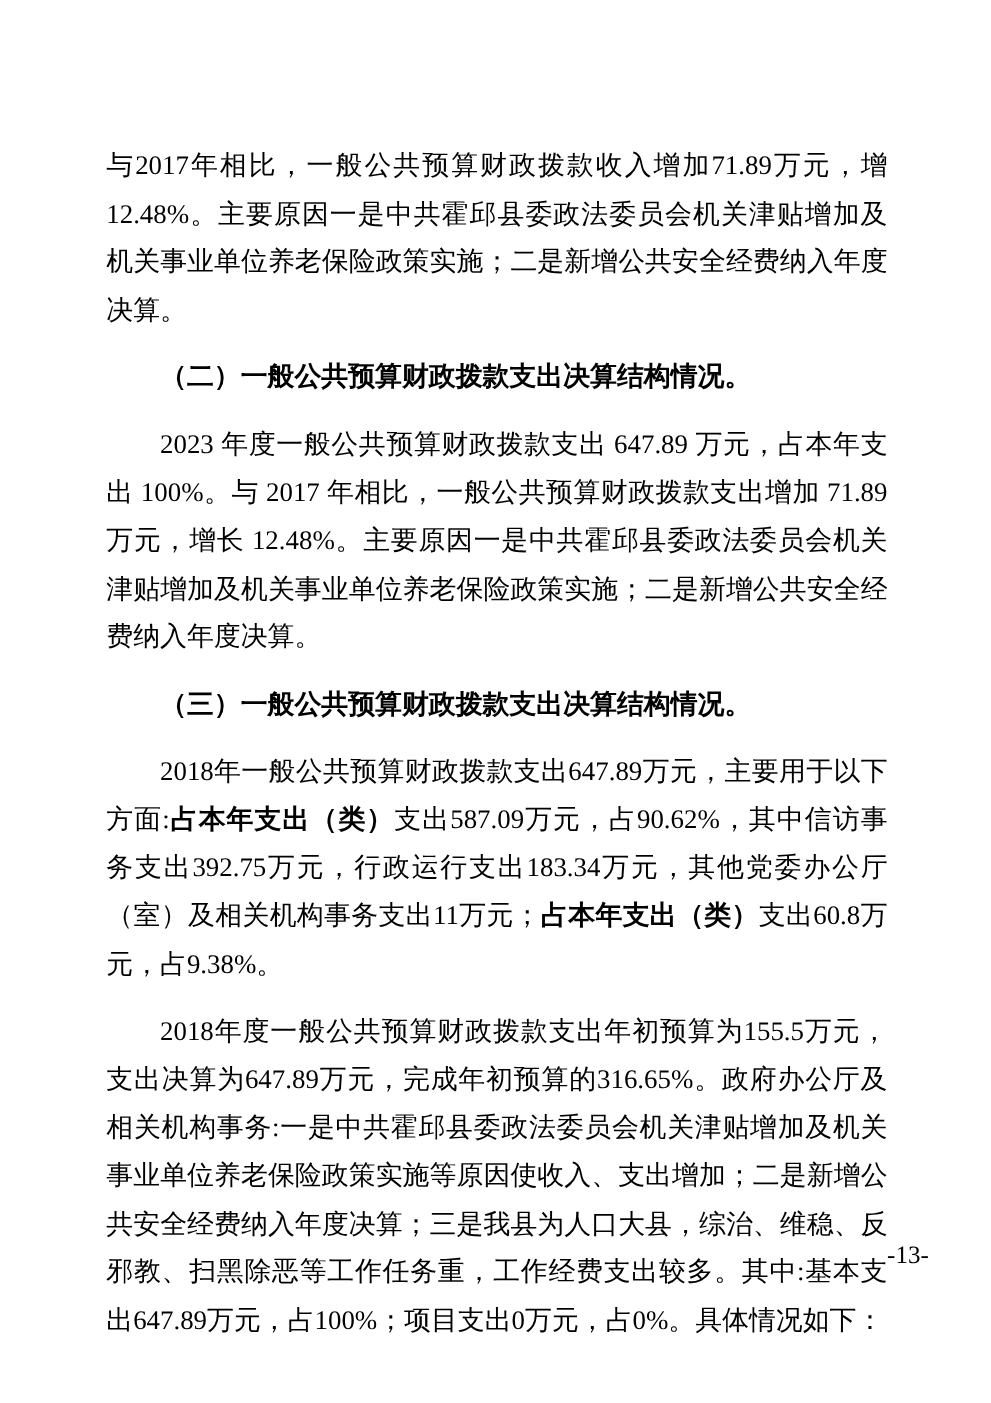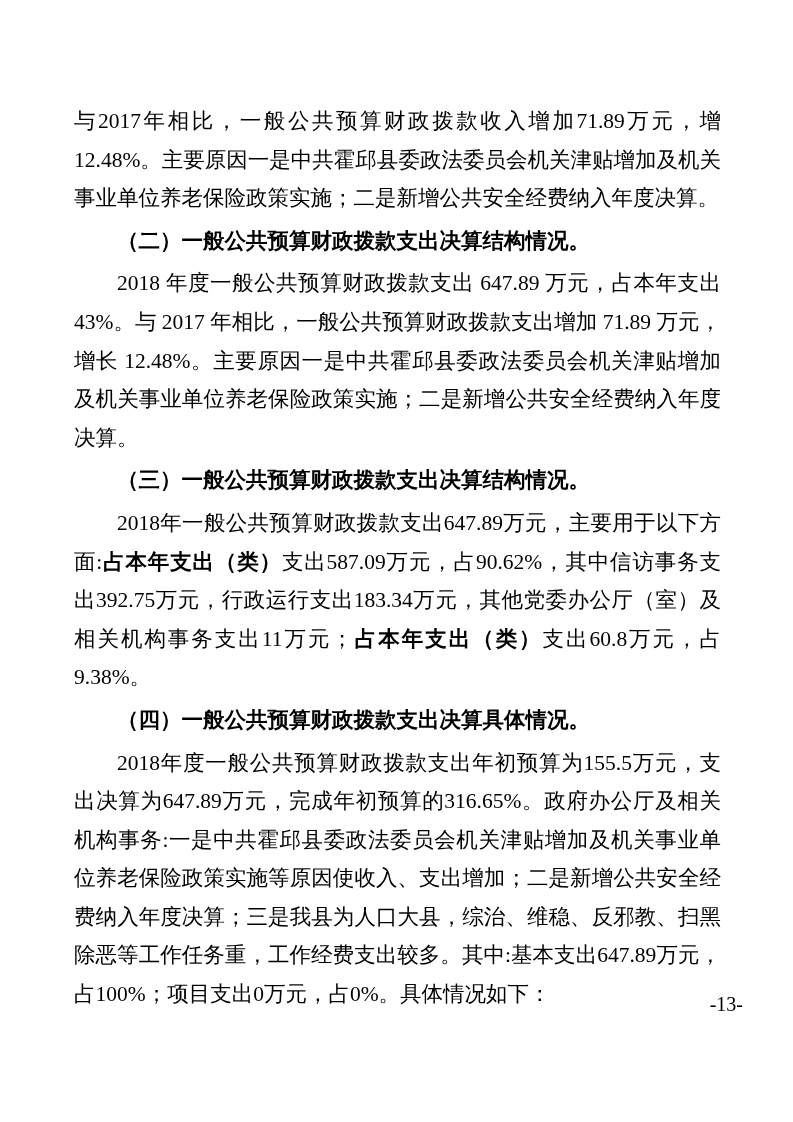--- a/index.html
+++ b/index.html
@@ -16,21 +16,21 @@
   .doc-body {
     position: absolute;
     left: 70px;
     top: 98px;
     width: 655px;
     font-size: 21.5px;
     line-height: 38.6px;
     text-align: justify;
   }
   .para {
-    margin: 4px;
+    margin: 15px;
     text-indent: 2em;
   }
   .para.no-indent { text-indent: 0; }
   .para.heading { font-weight: bold; }
   .bold { font-weight: bold; }
   .normal { font-weight: normal; }
   .page-number {
     position: absolute;
     right: 50px;
     top: 990px;
@@ -39,20 +39,19 @@
     font-family: "Liberation Serif", "DejaVu Serif", serif;
   }
 </style>
 </head>
 <body>
 
 <div class="page">
   <div class="doc-body">
       <p class="para no-indent"><span class="normal">与2017年相比，一般公共预算财政拨款收入增加71.89万元，增12.48%。主要原因一是中共霍邱县委政法委员会机关津贴增加及机关事业单位养老保险政策实施；二是新增公共安全经费纳入年度决算。</span></p>
       <p class="para heading"><span class="bold">（二）一般公共预算财政拨款支出决算结构情况。</span></p>
-      <p class="para"><span class="normal">2018 年度一般公共预算财政拨款支出 647.89 万元，占本年支出 43%。与 2017 年相比，一般公共预算财政拨款支出增加 71.89 万元，增长 12.48%。主要原因一是中共霍邱县委政法委员会机关津贴增加及机关事业单位养老保险政策实施；二是新增公共安全经费纳入年度决算。</span></p>
+      <p class="para"><span class="normal">2023 年度一般公共预算财政拨款支出 647.89 万元，占本年支出 100%。与 2017 年相比，一般公共预算财政拨款支出增加 71.89 万元，增长 12.48%。主要原因一是中共霍邱县委政法委员会机关津贴增加及机关事业单位养老保险政策实施；二是新增公共安全经费纳入年度决算。</span></p>
       <p class="para heading"><span class="bold">（三）一般公共预算财政拨款支出决算结构情况。</span></p>
       <p class="para"><span class="normal">2018年一般公共预算财政拨款支出647.89万元，主要用于以下方面:</span><span class="bold">占本年支出（类）</span><span class="normal">支出587.09万元，占90.62%，其中信访事务支出392.75万元，行政运行支出183.34万元，其他党委办公厅（室）及相关机构事务支出11万元；</span><span class="bold">占本年支出（类）</span><span class="normal">支出60.8万元，占9.38%。</span></p>
-      <p class="para heading"><span class="bold">（四）一般公共预算财政拨款支出决算具体情况。</span></p>
       <p class="para"><span class="normal">2018年度一般公共预算财政拨款支出年初预算为155.5万元，支出决算为647.89万元，完成年初预算的316.65%。政府办公厅及相关机构事务:一是中共霍邱县委政法委员会机关津贴增加及机关事业单位养老保险政策实施等原因使收入、支出增加；二是新增公共安全经费纳入年度决算；三是我县为人口大县，综治、维稳、反邪教、扫黑除恶等工作任务重，工作经费支出较多。其中:基本支出647.89万元，占100%；项目支出0万元，占0%。具体情况如下：</span></p>
     </div>
   <div class="page-number">-13-</div>
 </div>
 
 </body></html>

